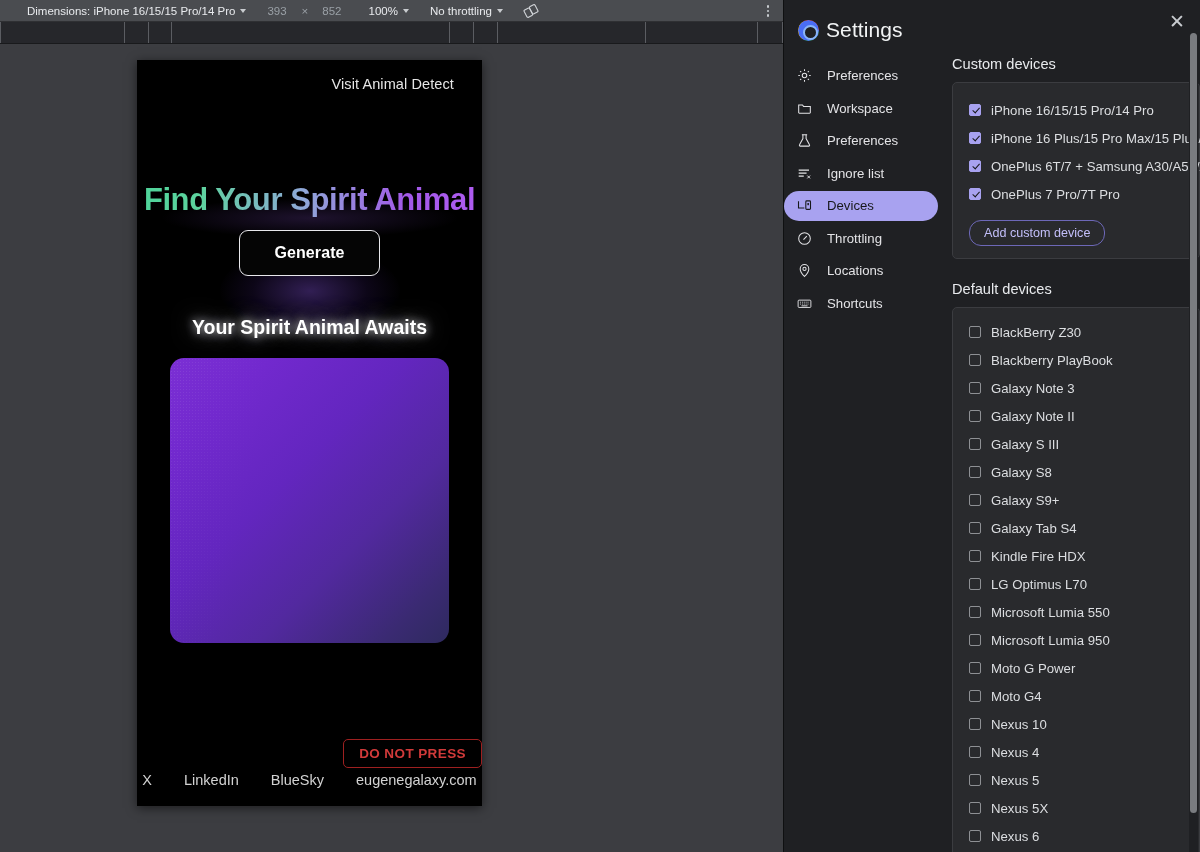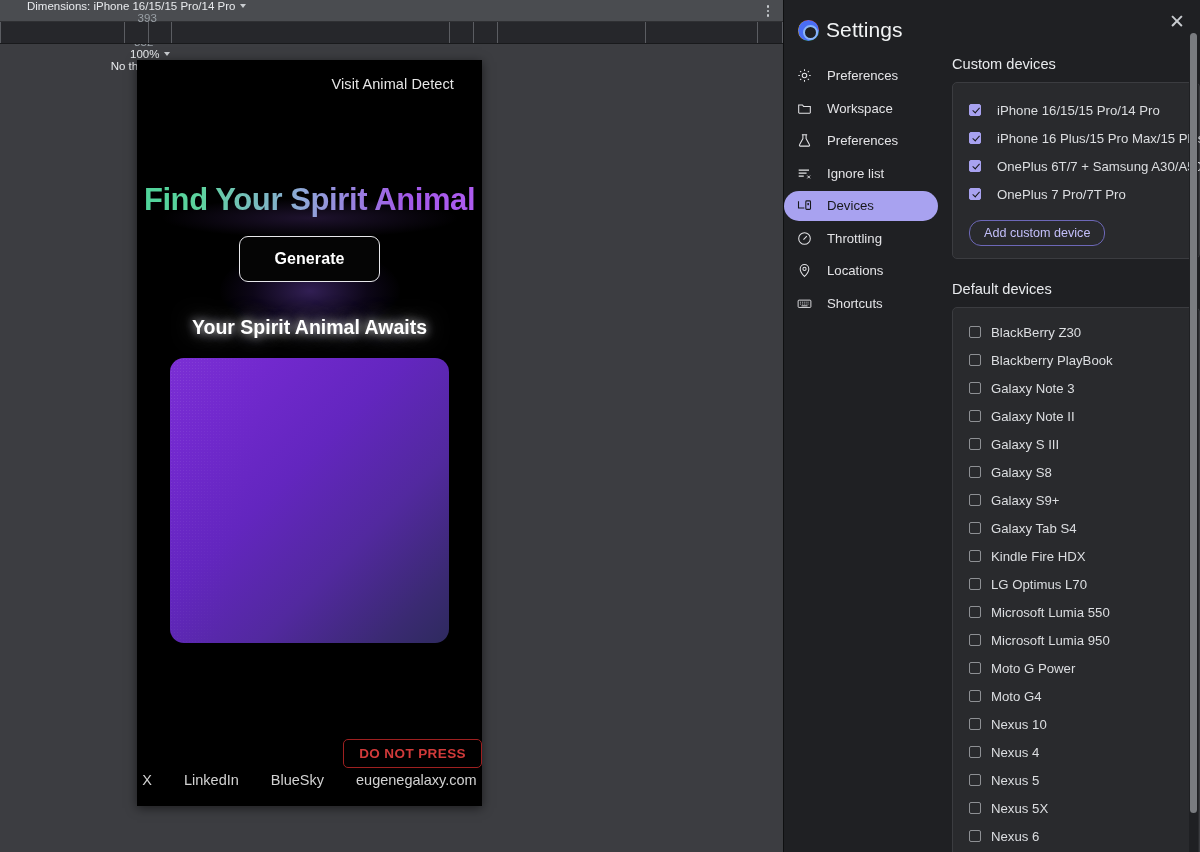--- a/index.html
+++ b/index.html
@@ -15,21 +15,21 @@
   .devtools-pane {
     position: absolute; left: 0; top: 0; width: 783px; height: 852px;
     background: #3c3d41;
   }
   .dt-toolbar {
     position: relative; height: 22px; width: 783px;
     background: #4a4c50;
     display: flex; align-items: center;
     border-bottom: 1px solid #2f3033;
   }
-  .dt-toolbar-inner { display: flex; align-items: center; gap: 0; padding-left: 27px; height: 100%; flex-direction: column; }
+  .dt-toolbar-inner { display: flex; align-items: center; gap: 0; padding-left: 27px; height: 100%; }
   .dt-item {
     display: flex; align-items: center; height: 100%;
     color: #e8eaed; font-size: 11.5px; white-space: nowrap;
   }
   .dt-dim-label { color: #e8eaed; }
   .caret {
     display: inline-block; margin-left: 5px;
     width: 0; height: 0;
     border-left: 3.5px solid transparent;
     border-right: 3.5px solid transparent;
@@ -83,21 +83,21 @@
     -webkit-text-fill-color: transparent; color: transparent;
   }
   .title-glow {
     position:absolute; left:50%; top:138px; transform:translateX(-50%);
     width:300px; height:40px; border-radius:50%;
     background: radial-gradient(ellipse at center, rgba(150,90,230,.20) 0%, rgba(0,0,0,0) 70%);
     pointer-events:none;
   }
 
   .gen-wrap {
-    position: absolute; left: 0; right: 0; top: 176px;
+    position: absolute; left: 0; right: 0; top: 170px;
     display:flex; justify-content:center;
   }
   .gen-glow {
     position:absolute; left:50%; top:186px; transform:translateX(-50%);
     width: 180px; height: 90px; border-radius: 50%;
     background: radial-gradient(ellipse at center, rgba(124,77,210,.40) 0%, rgba(80,40,150,.16) 45%, rgba(0,0,0,0) 72%);
     pointer-events:none;
   }
   .gen-btn {
     position: relative;
@@ -182,21 +182,21 @@
   .nav-item.active { background:#a8a2f0; color:#17181a; }
   .nav-ico { width:17px; height:17px; flex:0 0 17px; display:flex; align-items:center; justify-content:center; }
   .nav-ico svg { display:block; }
 
   .panel-main { flex:1; position:relative; padding-left: 8px; padding-right: 0; overflow:hidden; }
   .sec-title { color:#e8eaed; font-size:14.6px; margin: 2px 0 10px 0; }
   .card {
     background:#292a2d; border:1px solid #3b3c40; border-radius:5px;
     padding: 13px 0 12px 0;
   }
-  .dev-row { display:flex; align-items:center; gap:16px; height:28px; padding-left:16px; }
+  .dev-row { display:flex; align-items:center; gap:10px; height:28px; padding-left:16px; }
   .dev-row .lbl { color:#dcdee1; font-size:13.2px; white-space:nowrap; }
   .cbx { width:12px; height:12px; flex:0 0 12px; border-radius:2px; border:1.4px solid #8e9094; background:transparent; position:relative; }
   .cbx.checked { background:#a8a2f0; border-color:#a8a2f0; }
   .cbx.checked::after {
     content:""; position:absolute; left:3.6px; top:.9px; width:3px; height:6.4px;
     border:solid #17181a; border-width:0 1.7px 1.7px 0; transform:rotate(42deg);
   }
   .add-btn {
     margin: 12px 0 0 16px;
     background:transparent; border:1px solid #6d68b8; border-radius:12px;

